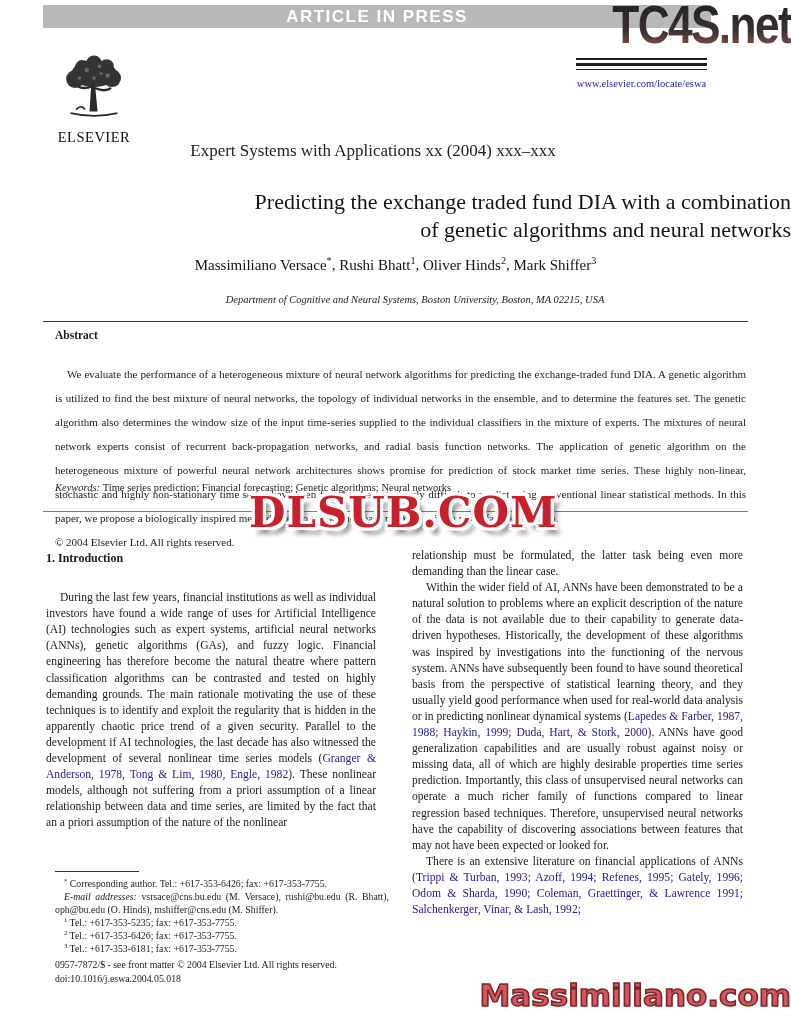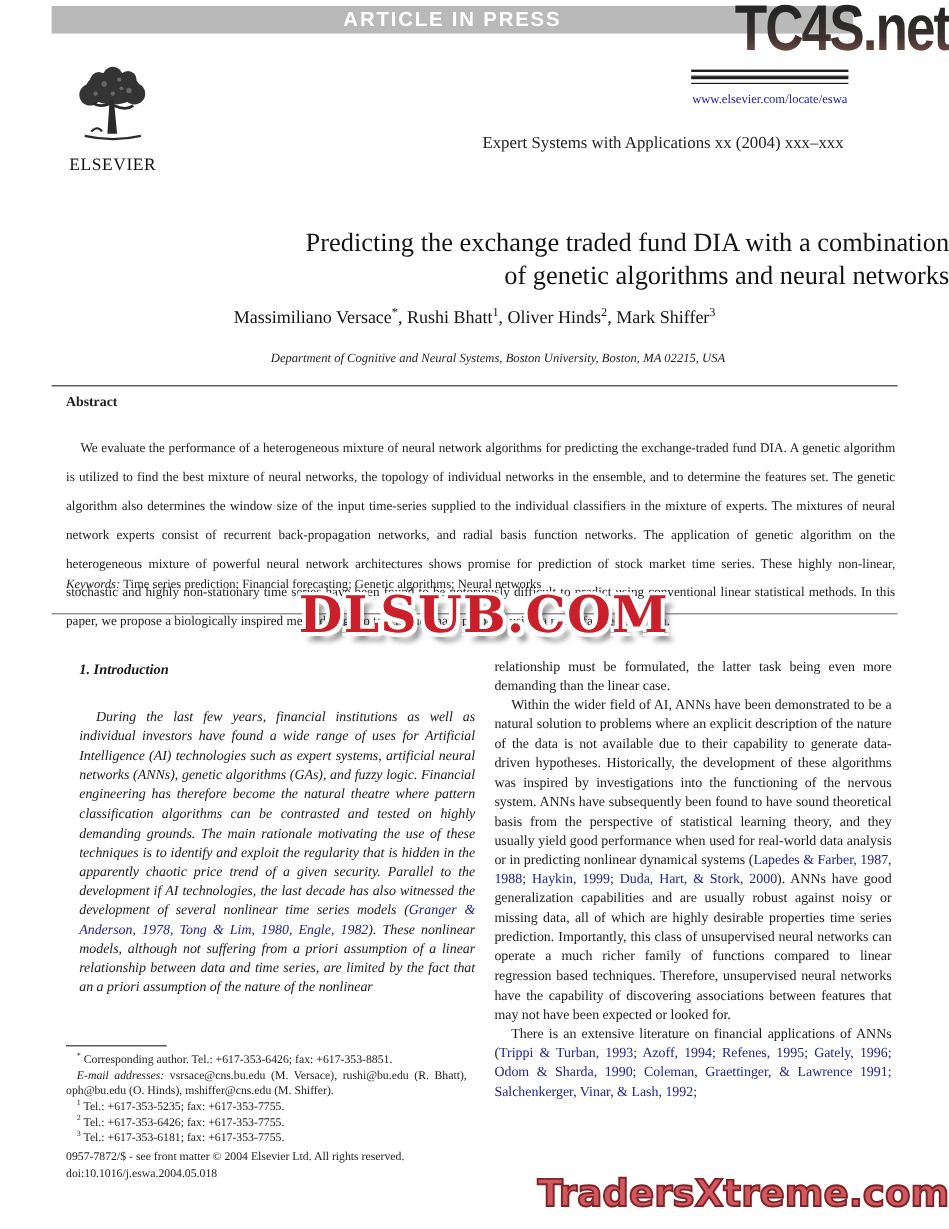--- a/index.html
+++ b/index.html
@@ -17,22 +17,22 @@
   .tc4s{
     position:absolute;right:0px;top:-7px;z-index:3;
     font-family:"Liberation Sans",sans-serif;font-weight:bold;font-size:54px;letter-spacing:-2px;
     transform:scaleX(0.82);transform-origin:100% 50%;
     background:linear-gradient(180deg,#262626 30%,#3d3230 62%,#8a5850 92%);
     -webkit-background-clip:text;background-clip:text;color:transparent;
   }
   .elsevier-block{position:absolute;left:56px;top:53px;width:76px;text-align:center;}
   .elsevier-label{font-family:"Liberation Serif",serif;font-size:14.5px;letter-spacing:0.5px;color:#111;margin-top:2px;}
   .journal-citation{
-    position:absolute;left:43px;top:112px;width:660px;text-align:right;
-    font-size:14px;color:#222;
+    position:absolute;left:43px;top:141px;width:660px;text-align:center;
+    font-size:17px;color:#222;
   }
   .journal-block{position:absolute;left:576px;top:58px;width:131px;text-align:center;}
   .dblrule{height:3px;border-top:2px solid #1d1d1d;border-bottom:1px solid #1d1d1d;}
   .journal-name{
     font-family:"Liberation Sans",sans-serif;font-size:14px;line-height:17px;color:#151515;
     margin:16px 0 14px 0;
   }
   .journal-link{font-size:10.5px;color:#2323a8;margin-top:8px;cursor:pointer;}
   
   .title{
@@ -53,21 +53,21 @@
     position:absolute;left:0;right:16px;top:488px;margin:auto;width:340px;text-align:right;z-index:4;
     font-family:"DejaVu Serif",serif;font-weight:bold;font-size:42px;letter-spacing:1px;
     color:#c9202b;
     text-shadow:
       -3px -3px 0 #fff, 3px -3px 0 #fff, -3px 3px 0 #fff, 3px 3px 0 #fff,
       -3px 0 0 #fff, 3px 0 0 #fff, 0 -3px 0 #fff, 0 3px 0 #fff,
       6px 7px 4px rgba(60,60,60,0.55);
   }
   
   .col{position:absolute;top:548px;font-size:11.6px;line-height:16.1px;text-align:justify;color:#1a1a1a;}
-  .col-left{left:66px;width:330px;font-style:italic;}
+  .col-left{left:46px;width:330px;}
   .col-right{left:412px;width:331px;}
   .intro-heading{font-size:12px;font-weight:bold;margin:2px 0 24px 0;text-align:left;}
   .col p{margin:0;}
   .col p.indent{text-indent:14px;}
   .cite{color:#23238f;}
   .it{font-style:italic;}
   .sup{vertical-align:super;font-size:68%;line-height:0;}
   
   .footnotes{position:absolute;left:55px;top:871px;width:334px;font-size:9.8px;line-height:13px;text-align:justify;}
   .fn-sep{width:84px;border-top:1px solid #333;margin-bottom:5px;}
@@ -132,47 +132,48 @@
     <div>of genetic algorithms and neural networks</div>
   </div>
   <div class="authors"><span>Massimiliano Versace</span><span class="sup">*</span><span>, Rushi Bhatt</span><span class="sup">1</span><span>, Oliver Hinds</span><span class="sup">2</span><span>, Mark Shiffer</span><span class="sup">3</span></div>
   <div class="affiliation">Department of Cognitive and Neural Systems, Boston University, Boston, MA 02215, USA</div>
 
   <div class="rule-full" style="top:321px;"></div>
 
   <div class="abstract-heading">Abstract</div>
   <div class="abstract-body">
     <p class="first">We evaluate the performance of a heterogeneous mixture of neural network algorithms for predicting the exchange-traded fund DIA. A genetic algorithm is utilized to find the best mixture of neural networks, the topology of individual networks in the ensemble, and to determine the features set. The genetic algorithm also determines the window size of the input time-series supplied to the individual classifiers in the mixture of experts. The mixtures of neural network experts consist of recurrent back-propagation networks, and radial basis function networks. The application of genetic algorithm on the heterogeneous mixture of powerful neural network architectures shows promise for prediction of stock market time series. These highly non-linear, stochastic and highly non-stationary time series have been found to be notoriously difficult to predict using conventional linear statistical methods. In this paper, we propose a biologically inspired methodology to tackle such hard problem using a multi-faceted solution.</p>
+    <p>© 2004 Elsevier Ltd. All rights reserved.</p>
   </div>
   <div class="keywords"><span class="it">Keywords: </span><span>Time series prediction; Financial forecasting; Genetic algorithms; Neural networks</span></div>
 
   <div class="rule-thin" style="top:511px;"></div>
 
   <div class="dlsub">DLSUB.COM</div>
 
   <div class="col col-left">
     <div class="intro-heading">1. Introduction</div>
     <p class="indent"><span>During the last few years, financial institutions as well as individual investors have found a wide range of uses for Artificial Intelligence (AI) technologies such as expert systems, artificial neural networks (ANNs), genetic algorithms (GAs), and fuzzy logic. Financial engineering has therefore become the natural theatre where pattern classification algorithms can be contrasted and tested on highly demanding grounds. The main rationale motivating the use of these techniques is to identify and exploit the regularity that is hidden in the apparently chaotic price trend of a given security. Parallel to the development if AI technologies, the last decade has also witnessed the development of several nonlinear time series models (</span><span class="cite">Granger &amp; Anderson, 1978, Tong &amp; Lim, 1980, Engle, 1982</span><span>). These nonlinear models, although not suffering from a priori assumption of a linear relationship between data and time series, are limited by the fact that an a priori assumption of the nature of the nonlinear</span></p>
   </div>
 
   <div class="col col-right">
     <p>relationship must be formulated, the latter task being even more demanding than the linear case.</p>
     <p class="indent"><span>Within the wider field of AI, ANNs have been demonstrated to be a natural solution to problems where an explicit description of the nature of the data is not available due to their capability to generate data-driven hypotheses. Historically, the development of these algorithms was inspired by investigations into the functioning of the nervous system. ANNs have subsequently been found to have sound theoretical basis from the perspective of statistical learning theory, and they usually yield good performance when used for real-world data analysis or in predicting nonlinear dynamical systems (</span><span class="cite">Lapedes &amp; Farber, 1987, 1988; Haykin, 1999; Duda, Hart, &amp; Stork, 2000</span><span>). ANNs have good generalization capabilities and are usually robust against noisy or missing data, all of which are highly desirable properties time series prediction. Importantly, this class of unsupervised neural networks can operate a much richer family of functions compared to linear regression based techniques. Therefore, unsupervised neural networks have the capability of discovering associations between features that may not have been expected or looked for.</span></p>
     <p class="indent"><span>There is an extensive literature on financial applications of ANNs (</span><span class="cite">Trippi &amp; Turban, 1993; Azoff, 1994; Refenes, 1995; Gately, 1996; Odom &amp; Sharda, 1990; Coleman, Graettinger, &amp; Lawrence 1991; Salchenkerger, Vinar, &amp; Lash, 1992;</span></p>
   </div>
 
   <div class="footnotes">
     <div class="fn-sep"></div>
-    <p class="indent"><span class="sup">*</span><span> Corresponding author. Tel.: +617-353-6426; fax: +617-353-8851.</span></p>
+    <p class="indent"><span class="sup">*</span><span> Corresponding author. Tel.: +617-353-6426; fax: +617-353-7755.</span></p>
     <p class="indent"><span class="it">E-mail addresses:</span><span> vsrsace@cns.bu.edu (M. Versace), rushi@bu.edu (R. Bhatt), oph@bu.edu (O. Hinds), mshiffer@cns.edu (M. Shiffer).</span></p>
     <p class="indent"><span class="sup">1</span><span> Tel.: +617-353-5235; fax: +617-353-7755.</span></p>
     <p class="indent"><span class="sup">2</span><span> Tel.: +617-353-6426; fax: +617-353-7755.</span></p>
     <p class="indent"><span class="sup">3</span><span> Tel.: +617-353-6181; fax: +617-353-7755.</span></p>
   </div>
 
   <div class="footer-lines">
     <div>0957-7872/$ - see front matter © 2004 Elsevier Ltd. All rights reserved.</div>
     <div>doi:10.1016/j.eswa.2004.05.018</div>
   </div>
 
-  <div class="traders">TradersXtreme.com</div>
+  <div class="traders">Massimiliano.com</div>
 
 </div>
 
 </body></html>

